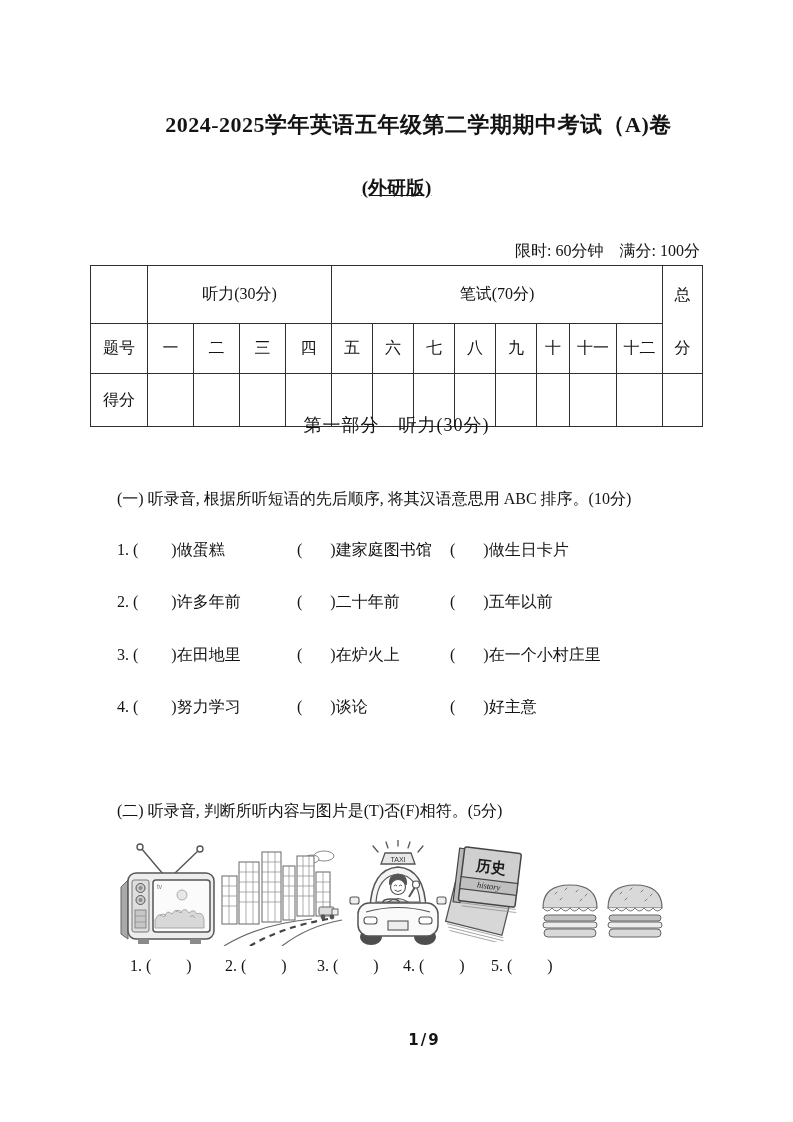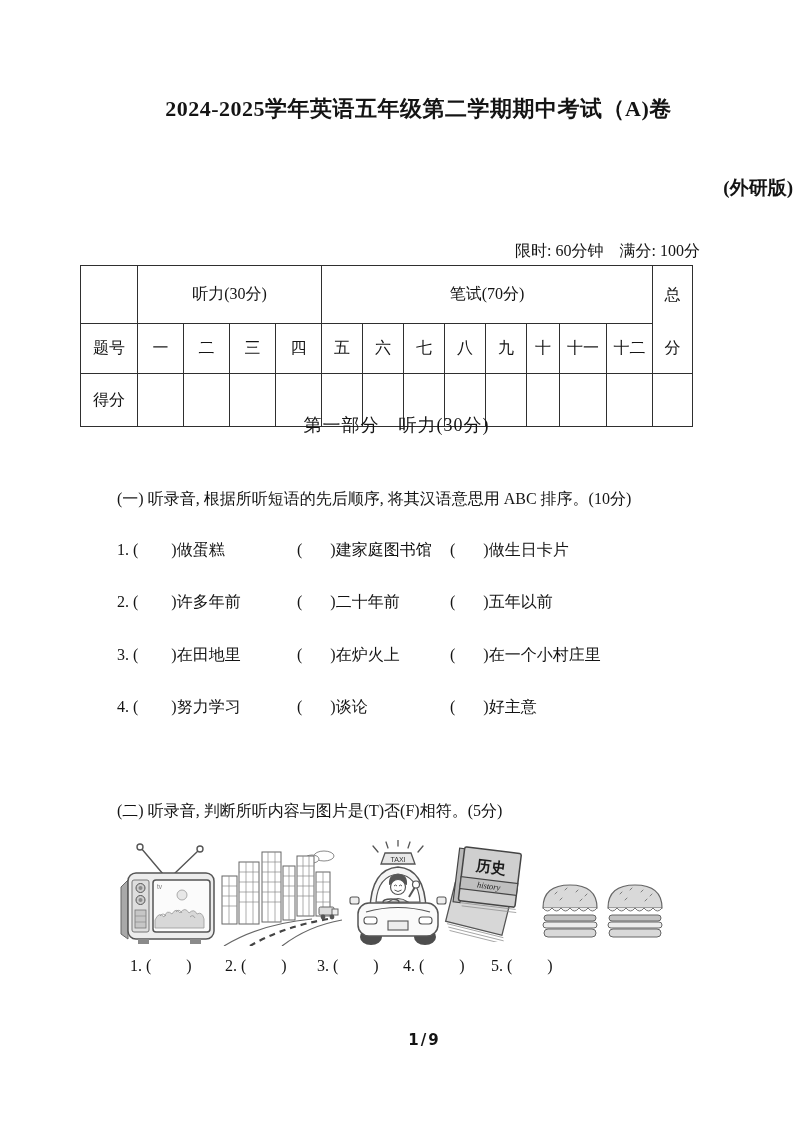--- a/index.html
+++ b/index.html
@@ -3,32 +3,32 @@
 <meta charset="utf-8">
 <style>
   * { margin:0; padding:0; box-sizing:border-box; }
   html,body { background:#ffffff; }
   .page {
     position:relative; width:793px; height:1122px; margin:0 auto;
     background:#fff; color:#141414; overflow:hidden;
     font-family:"Liberation Serif","DejaVu Serif",serif;
   }
   .title {
-    position:absolute; top:94px; left:0; width:100%;
+    position:absolute; top:110px; left:0; width:100%;
     text-align:center; font-size:22px; font-weight:bold; letter-spacing:.5px;padding-left:44px;
   }
   .subtitle {
     position:absolute; top:175px; left:0; width:100%;
-    text-align:right; font-size:19px; font-weight:bold;
+    text-align:center; font-size:19px; font-weight:bold;text-decoration:underline;
   }
   .meta {
     position:absolute; top:241px; right:93px; font-size:16px;
   }
   table.score {
-    position:absolute; left:80px; top:265px;
+    position:absolute; left:90px; top:265px;
     border-collapse:collapse; table-layout:fixed;
   }
   table.score td {
     border:1px solid #2f2f2f; text-align:center; vertical-align:middle;
     font-size:16px; padding:0; overflow:hidden;
   }
   tr.r1 { height:57px; } tr.r2 { height:50px; } tr.r3 { height:53px; }
   td.total-cell div { line-height:1; }
   td.total-cell .t1 { height:57px; display:flex; align-items:center; justify-content:center; }
   td.total-cell .t2 { height:50px; display:flex; align-items:center; justify-content:center; }

